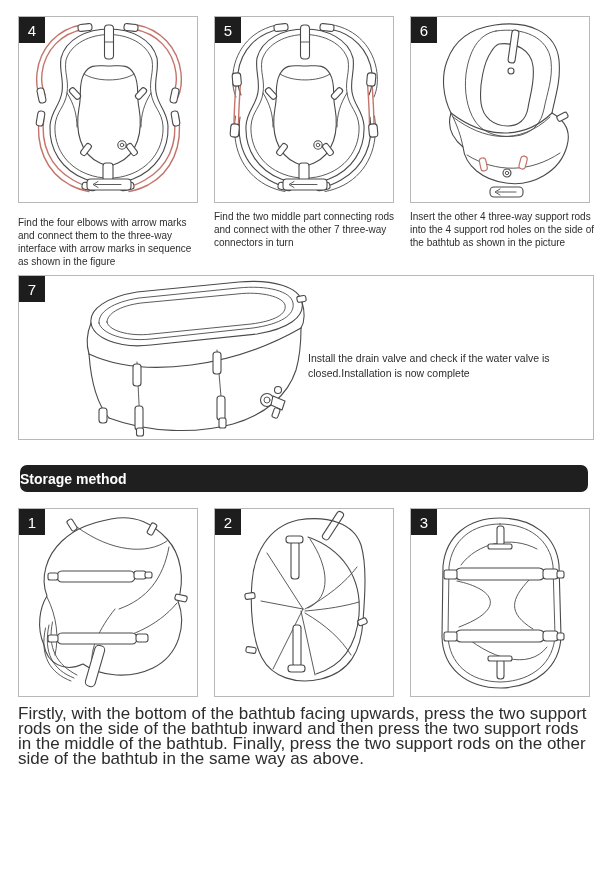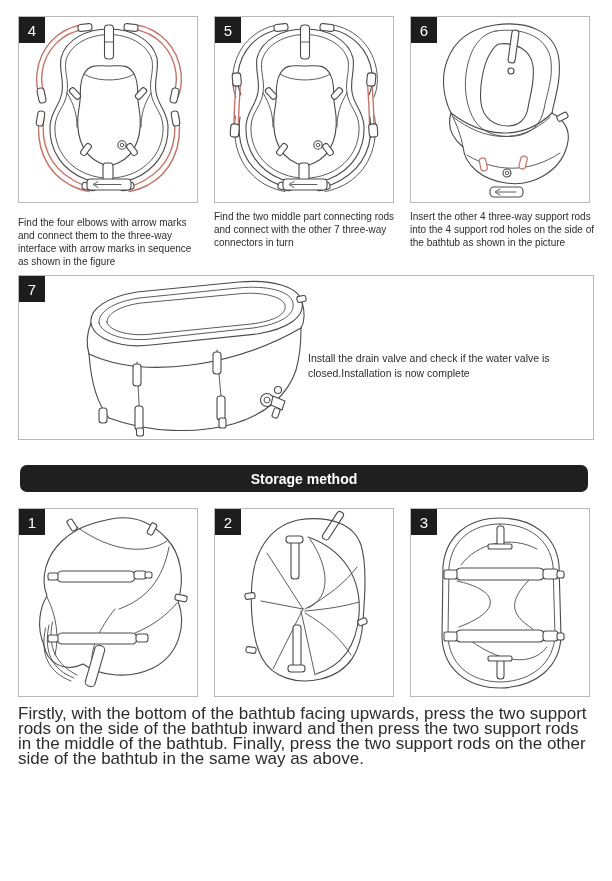--- a/index.html
+++ b/index.html
@@ -23,21 +23,20 @@
   }
   .panel svg { display:block; position:absolute; }
   .ln  { fill:none; stroke:#4a4a4a; stroke-width:1.1; stroke-linecap:round; stroke-linejoin:round; }
   .lnt { fill:none; stroke:#4a4a4a; stroke-width:0.9; stroke-linecap:round; }
   .wh  { fill:#fff;  stroke:#4a4a4a; stroke-width:1.1; }
   .rd  { fill:none; stroke:#c4746a; stroke-width:1.4; stroke-linecap:round; }
   .rdw { fill:#fff; stroke:#c4746a; stroke-width:1.2; }
   .banner {
     position:absolute; left:20px; top:465px; width:568px; height:27px;
     background:#1f1f1f; border-radius:7px; display:flex; align-items:center;
-    justify-content:center;
   }
   .banner span { color:#fff; font-size:14px; font-weight:bold; }
   .final-caption {
     position:absolute; left:289px; top:75px; width:270px;
     font-size:10.5px; line-height:15px;
   }
   .footer-text {
     position:absolute; left:18px; top:706px; width:572px;
     font-size:17px; line-height:15px;
   }

